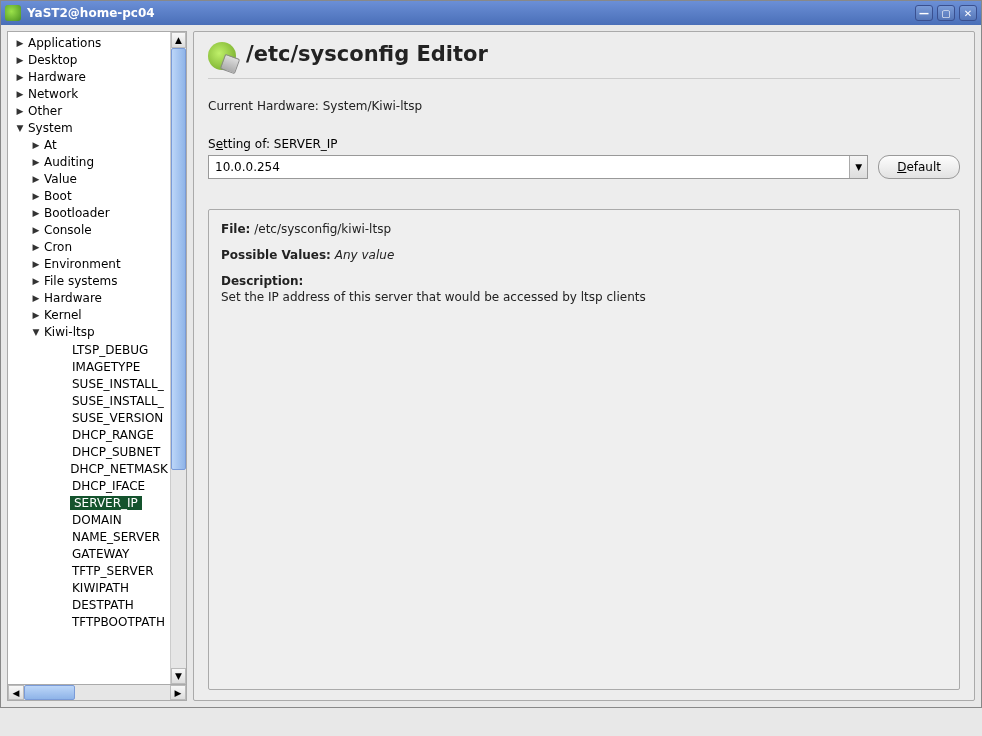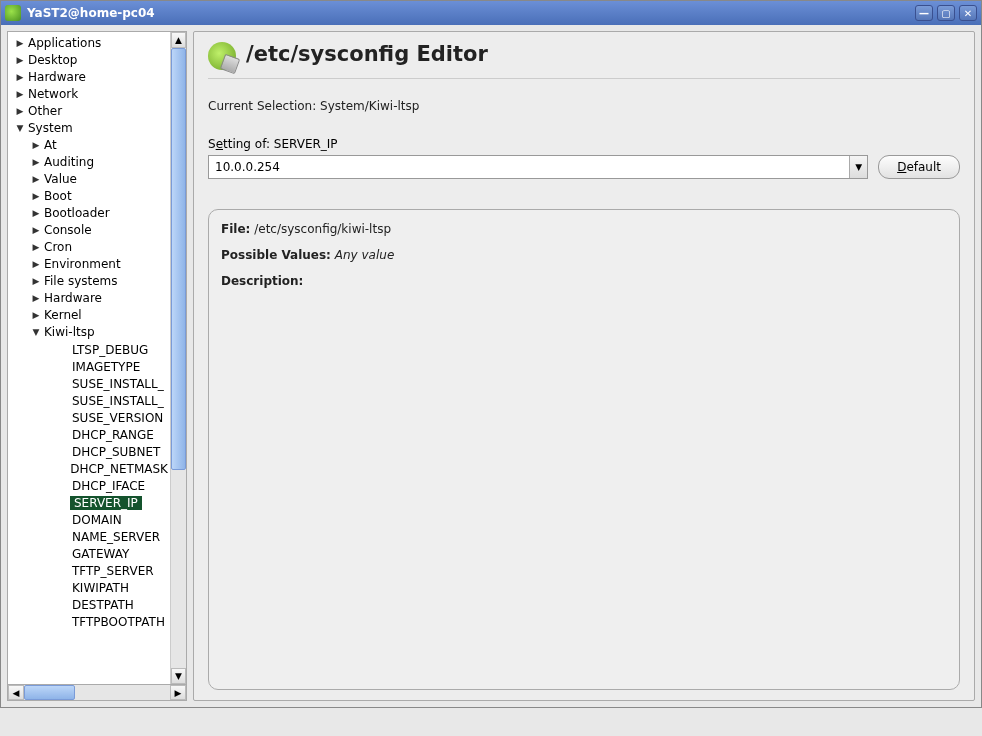--- a/index.html
+++ b/index.html
@@ -233,21 +233,21 @@
   font-size: 12px;
   font-family: inherit;
   cursor: pointer;
 }
 .btn .underline { text-decoration: underline; }
 
 .details-box {
   margin-top: 30px;
   border: 1px solid #aaa;
   background: #efefef;
-  border-radius: 10px;
+  border-radius: 2px;
   flex: 1;
   padding: 12px;
   font-size: 12px;
   color: #222;
   overflow: auto;
 }
 .details-box .row { margin-bottom: 12px; }
 .details-box .row b { font-weight: bold; }
 .details-box .row i { font-style: italic; }
 
@@ -439,21 +439,21 @@
       </div>
     </div>
 
     <div class="main-panel">
       <div class="main-header">
         <div class="header-icon"></div>
         <h1>/etc/sysconfig Editor</h1>
       </div>
 
       <div class="current-selection">
-        <span>Current Selection:</span>
+        <span>Current Hardware:</span>
         <span>System/Kiwi-ltsp</span>
       </div>
 
       <div class="setting-label">
         <span>S</span><span class="underline">e</span><span>tting of: SERVER_IP</span>
       </div>
       <div class="setting-row">
         <div class="combo-wrap">
           <input type="text" value="10.0.0.254" style="">
           <div class="combo-btn">▼</div>
@@ -466,19 +466,20 @@
           <b>File:</b>
           <span>/etc/sysconfig/kiwi-ltsp</span>
         </div>
         <div class="row">
           <b>Possible Values:</b>
           <i>Any value</i>
         </div>
         <div class="row" style="margin-bottom:2px">
           <b>Description:</b>
         </div>
+        <div>Set the IP address of this server that would be accessed by ltsp clients</div>
       </div>
     </div>
 
   </div>
 
 
 </div>
 
 </body></html>

